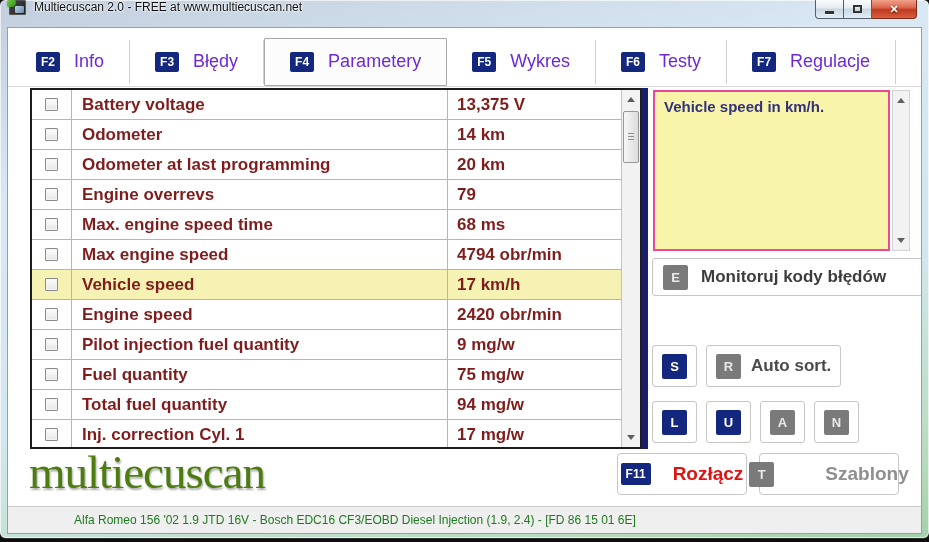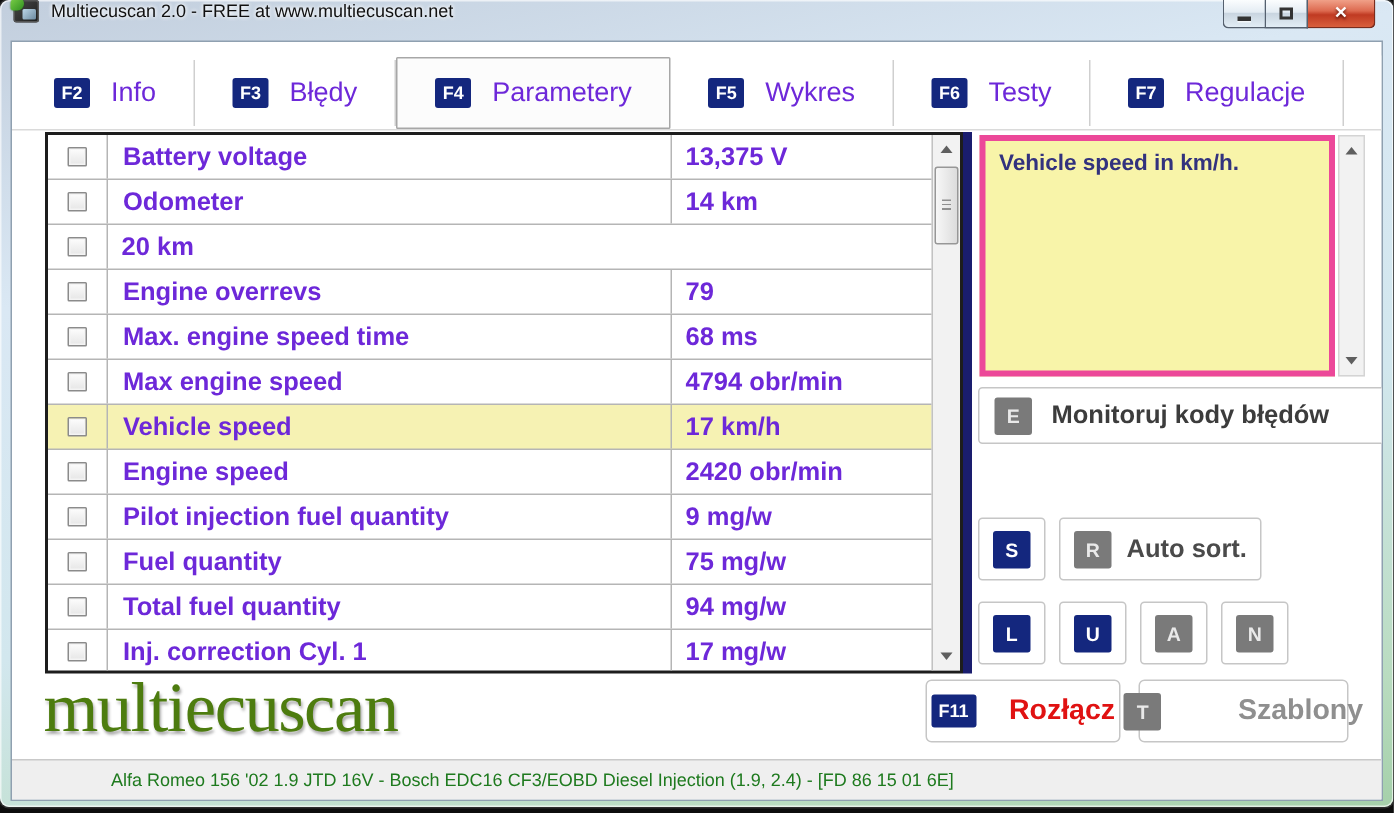--- a/index.html
+++ b/index.html
@@ -44,41 +44,41 @@
   .tab-label { font-size:18px; font-weight:normal; color:#6d28d9; }
 
   
   .ptable { position:absolute; left:22px; top:60px; width:612px; height:361px; border:2px solid #1d1d1d;
             background:#fff; overflow:hidden; }
   .trow { display:grid; grid-template-columns:40px 376px 1fr; height:30px; border-bottom:1px solid #b5b5b5; }
   .trow.highlight { background:#f6f2b3; }
   .cb-cell { display:flex; align-items:center; justify-content:center; border-right:1px solid #b5b5b5; }
   .checkbox { width:13px; height:13px; border:1px solid #8b8b8b; border-radius:1px;
               background:linear-gradient(#fdfdfd,#e6e6e6); box-shadow:inset 0 0 0 1px #f4f4f4; }
-  .name-cell, .value-cell { display:flex; align-items:center; font-size:17px; font-weight:bold; color:#6d28d9;
+  .name-cell, .value-cell { display:flex; align-items:center; font-size:17px; font-weight:bold; color:#7f1d1d;
                             white-space:nowrap; overflow:hidden; }
   .name-cell { padding-left:10px; border-right:1px solid #b5b5b5; }
   .value-cell { padding-left:9px; margin-right:19px; }
 
   .vscroll { position:absolute; top:0; right:0; bottom:0; width:19px; background:#f2f2f2; border-left:1px solid #c2c2c2; }
   .tri-up, .tri-down { position:absolute; left:50%; margin-left:-4px; width:0; height:0;
                        border-left:4px solid transparent; border-right:4px solid transparent; }
   .tri-up { top:7px; border-bottom:5px solid #5f5f5f; }
   .tri-down { bottom:7px; border-top:5px solid #5f5f5f; }
   .vthumb { position:absolute; left:1px; right:1px; top:21px; height:52px; border:1px solid #979797; border-radius:2px;
             background:linear-gradient(90deg,#f7f7f7,#dcdcdc); }
   .vthumb::after { content:""; position:absolute; left:4px; right:4px; top:50%; margin-top:-4px; height:7px;
                    background:repeating-linear-gradient(#8f8f8f 0 1px, transparent 1px 3px); }
 
   
   .vsep { position:absolute; left:634px; top:60px; width:6px; height:361px; background:#1a1d6e; }
 
   
   .tooltip-box { position:absolute; left:645px; top:62px; width:237px; height:161px; background:#f8f4a9;
-                 border:4px solid #ec4899; padding:6px 9px; font-size:15px; font-weight:bold; color:#32327e; }
+                 border:2px solid #ec4899; padding:6px 9px; font-size:15px; font-weight:bold; color:#32327e; }
   .tooltip-scroll { position:absolute; left:884px; top:62px; width:18px; height:161px; background:#f2f2f2;
                     border:1px solid #d4d4d4; }
   .btn { background:#fff; border:1px solid #c6c6c6; border-radius:3px; display:flex; align-items:center; cursor:default; }
   .monitor-btn { position:absolute; left:644px; top:230px; width:298px; height:38px; gap:13px; padding:0 10px; }
   .kbadge2 { width:25px; height:25px; display:flex; align-items:center; justify-content:center;
              font-weight:bold; font-size:13px; color:#fff; border-radius:2px; flex:0 0 auto; }
   .kbadge2.navy { background:#14277e; }
   .kbadge2.gray { background:#7a7a7a; color:#e9e9e9; }
   .monitor-label { font-size:17px; font-weight:bold; color:#3c3c3c; white-space:nowrap; }
 
@@ -178,20 +178,21 @@
                 <span class="checkbox"></span>
               </div>
               <div class="name-cell">Odometer</div>
               <div class="value-cell">14 km</div>
             </div>
 
             <div class="trow">
               <div class="cb-cell">
                 <span class="checkbox"></span>
               </div>
+              <div class="name-cell">Odometer at last programming</div>
               <div class="value-cell">20 km</div>
             </div>
 
             <div class="trow">
               <div class="cb-cell">
                 <span class="checkbox"></span>
               </div>
               <div class="name-cell">Engine overrevs</div>
               <div class="value-cell">79</div>
             </div>

